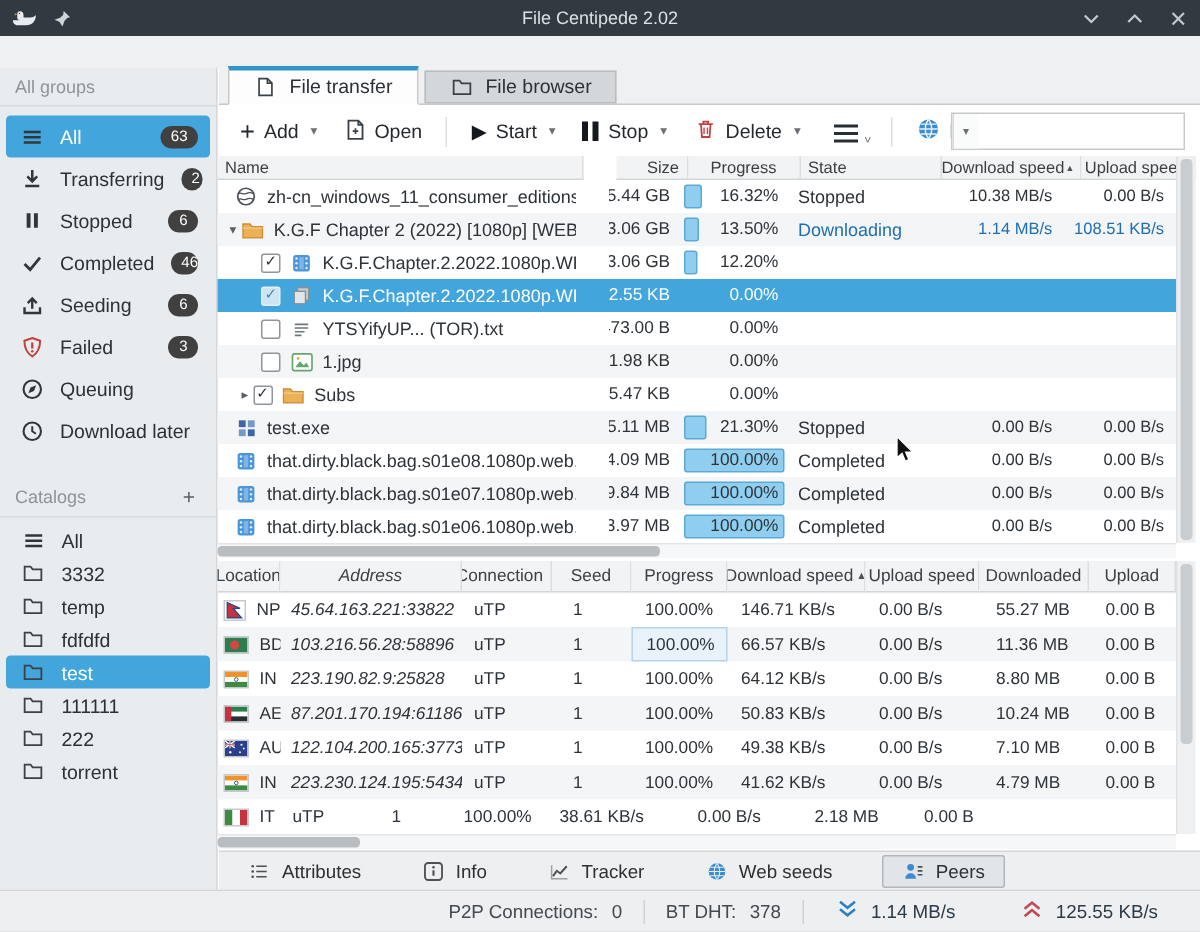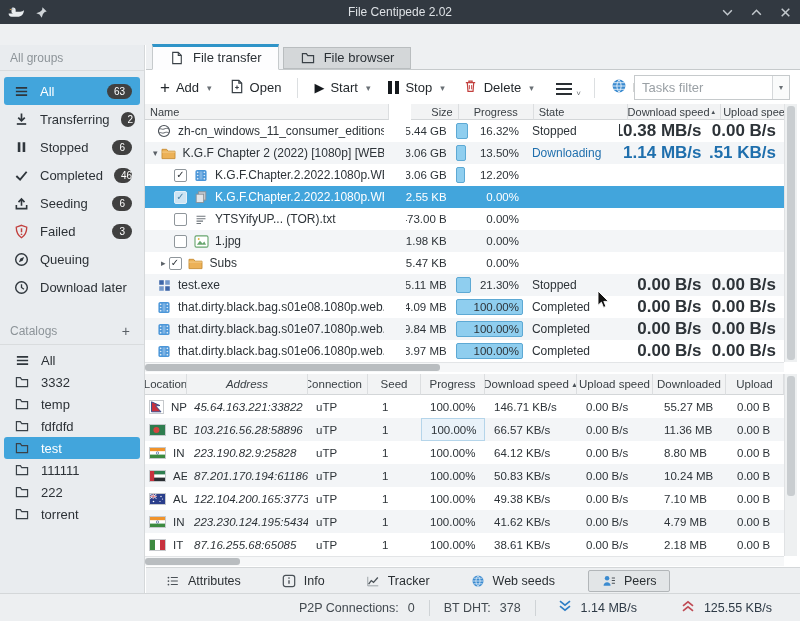--- a/index.html
+++ b/index.html
@@ -59,21 +59,21 @@
   .c-state{width:96px;}.c-dl{width:94px;justify-content:flex-end;}.c-ul{width:77px;justify-content:flex-end;}
   .rows{position:absolute;left:0;top:16px;width:639px;}
   .row{display:flex;height:22px;font-size:12px;}
   .row:nth-child(even){background:#f3f5f7;}
   .row.selected{background:#42a5dc;}
   .row.selected .cell{color:#fff !important;}
   .cell{display:flex;align-items:center;white-space:nowrap;overflow:hidden;color:#2d3338;}
   .cell.c-name{padding-left:8px;}
   .cell.c-size{font-size:11.5px;padding-right:6px;}
   .cell.c-state{padding-left:6px;font-size:12px;}
-  .cell.c-dl,.cell.c-ul{font-size:17px;padding-right:8px;font-weight:bold;}
+  .cell.c-dl,.cell.c-ul{font-size:11px;padding-right:8px;}
   .row.active .c-state,.row.active .c-dl,.row.active .c-ul{color:#1f6fad;}
   .indent{display:inline-block;height:1px;flex:none;}
   .arrow{color:#5a6066;font-size:9px;margin-right:3px;flex:none;}
   .checkbox{width:13px;height:13px;border:1px solid #8f969b;background:#fff;border-radius:2px;margin-right:6px;flex:none;
             display:flex;align-items:center;justify-content:center;font-size:10px;font-weight:bold;color:#2b3136;line-height:1;}
   .row.selected .checkbox{background:#cde4f3;border-color:#e4f0f8;color:#4d86ab;}
   .file-icon{display:inline-flex;width:16px;margin-right:6px;flex:none;justify-content:center;}
   .cell.c-prog{position:relative;}
   .pbar{position:absolute;left:3px;top:3px;bottom:3px;background:#8fceef;border:1px solid #5da9d4;border-radius:2px;max-width:calc(100% - 6px);}
   .ptext{position:absolute;right:7px;top:0;bottom:0;display:flex;align-items:center;font-size:11.5px;color:#2d3338;}
@@ -386,21 +386,20 @@
     </div>
     <div class="tsep" style="margin-left:10px;"></div>
     <div class="tbtn">
       <span><svg width="16" height="16" viewBox="0 0 16 16">
             <circle cx="8" cy="8" r="6.4" fill="#3b8bd0"></circle>
             <path d="M8 1.6a10.5 10.5 0 0 0 0 12.8M8 1.6a10.5 10.5 0 0 1 0 12.8M1.8 8h12.4M2.8 4.7h10.4M2.8 11.3h10.4" stroke="#e8f2fa" stroke-width=".9" fill="none"></path>
           </svg></span>
       <span>Browsers</span>
     </div>
     <div class="filter-wrap">
-      <input placeholder="Tasks filter" style="">
       <span class="filter-drop">▾</span>
     </div>
   </div>
 
   <div class="transfer-area">
     <div class="thead">
       <div class="th c-name">
           <span>Name</span>
         </div>
       <div class="th c-size">
@@ -860,21 +859,20 @@
           <div class="pcell p-loc">
             <span class="flag">
               <svg width="15" height="10" viewBox="0 0 15 10">
                 <rect width="5" height="10" fill="#3d8b40"></rect>
                 <rect x="5" width="5" height="10" fill="#fff"></rect>
                 <rect x="10" width="5" height="10" fill="#c8313e"></rect>
               </svg>
             </span>
             <span>IT</span>
           </div>
-          <div class="pcell p-addr">87.16.255.68:65085</div>
           <div class="pcell p-conn">uTP</div>
           <div class="pcell p-seed">1</div>
           <div class="pcell p-prog">100.00%</div>
           <div class="pcell p-dl">38.61 KB/s</div>
           <div class="pcell p-ul">0.00 B/s</div>
           <div class="pcell p-dled">2.18 MB</div>
           <div class="pcell p-uled">0.00 B</div>
         </div>
     </div>
     <div class="vscroll" style="height:182px;">

